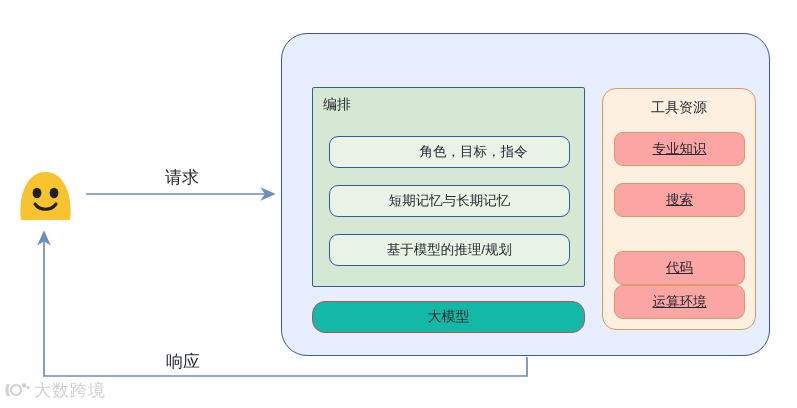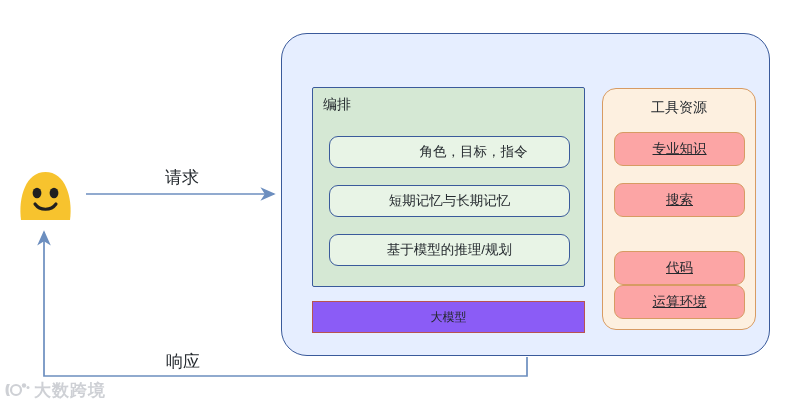--- a/index.html
+++ b/index.html
@@ -77,27 +77,27 @@
   #orch-item-0 { top: 48px; padding-left: 48px; }
   #orch-item-1 { top: 97px; }
   #orch-item-2 { top: 146px; }
 
   
   #large-model-box {
     left: 312px;
     top: 301px;
     width: 273px;
     height: 32px;
-    background: #8b5cf6;
+    background: #14b8a6;
     border: 1.4px solid #b85450;
-    border-radius: 0;
+    border-radius: 13px;
     display: flex;
     align-items: center;
     justify-content: center;
-    font-size: 12px;
+    font-size: 14px;
     color: #24292e;
   }
 
   
   #tools-panel {
     left: 602px;
     top: 88px;
     width: 154px;
     height: 242px;
     background: #fdf0e0;
@@ -163,21 +163,21 @@
     left: 4px;
     top: 377px;
     height: 26px;
     display: flex;
     align-items: center;
     gap: 4px;
     opacity: 0.9;
   }
   #watermark-text {
     font-size: 17px;
-    font-weight: bold;
+    font-weight: normal;
     color: #c9ccd1;
     letter-spacing: 1px;
   }
 </style>
 </head>
 <body>
 
 <div id="stage">
 
   <div class="abs" id="agent-container">

